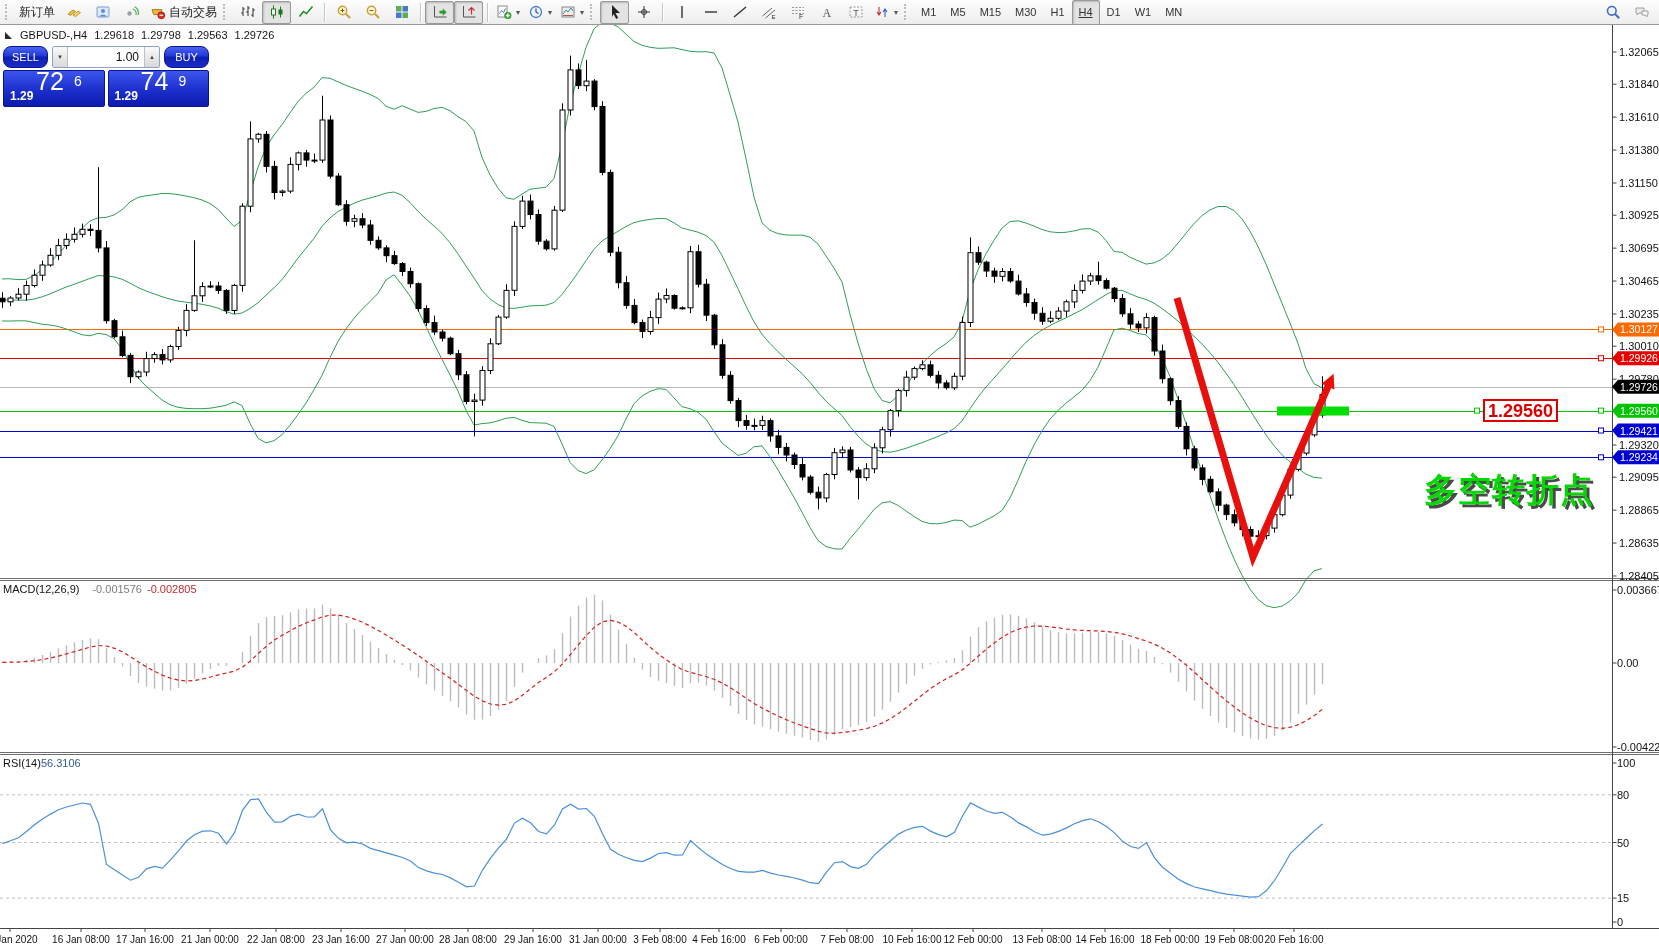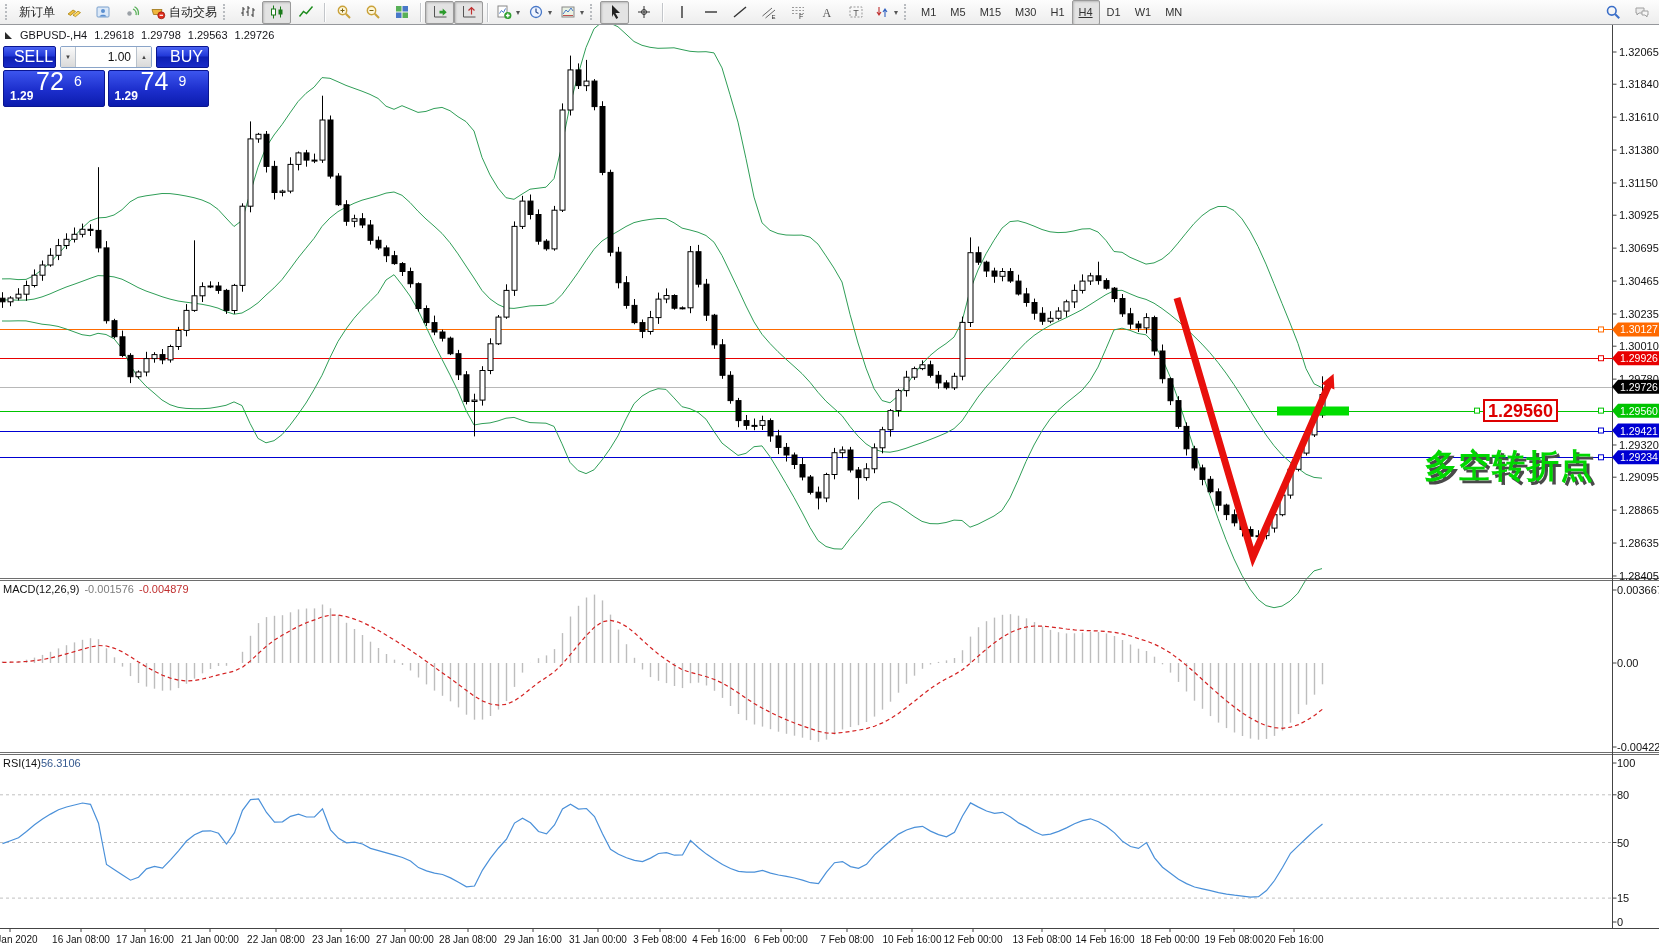--- a/index.html
+++ b/index.html
@@ -25,49 +25,49 @@
   #chart-svg{position:absolute;left:0;top:0;}
   #chart-svg text{font-family:"Liberation Sans","DejaVu Sans",sans-serif;}
 
   #symbol-line{position:absolute;left:4px;top:4px;font-size:11px;color:#15151a;
     display:flex;align-items:center;gap:7px;white-space:nowrap;}
   #symbol-line .num{letter-spacing:0;}
 
   
   #trade-panel{position:absolute;left:3px;top:21px;width:206px;}
   .tp-row1{display:flex;height:22px;margin-bottom:2px;align-items:stretch;}
-  .tp-side-btn{width:43px;color:#fff;font-size:16px;display:flex;align-items:center;justify-content:center;
+  .tp-side-btn{width:43px;color:#fff;font-size:11px;display:flex;align-items:center;justify-content:center;
     background:linear-gradient(#4a63f2 0%,#2138d8 45%,#0d1fb2 50%,#1a2cc8 100%);
-    border:1px solid #0a1590;border-radius:2px;padding-left:8px;}
+    border:1px solid #0a1590;border-radius:8px;}
   .tp-vol{flex:1;display:flex;margin:0 4px;border:1px solid #8aa4c8;background:#fff;border-radius:2px;overflow:hidden;}
   .stepbtn{width:15px;background:linear-gradient(#fafafa,#d9d9d9);border:0;border-right:1px solid #b9c2cc;
     font-size:6px;color:#444;display:flex;align-items:center;justify-content:center;cursor:default;}
   .stepbtn.up{border-right:0;border-left:1px solid #b9c2cc;}
   .tp-vol input{flex:1;border:0;outline:none;text-align:right;font-size:12px;padding:0 5px 0 8px;min-width:0;
     font-family:inherit;color:#111;}
   .tp-row2{display:flex;gap:3px;height:37px;}
   .tp-price{flex:1;position:relative;color:#fff;border:1px solid #0a1590;border-radius:2px;
     background:linear-gradient(#3c55ee 0%,#1c2ecc 55%,#0c1cae 100%);overflow:hidden;}
   .tp-price .prefix{position:absolute;left:6px;bottom:3px;font-size:12px;font-weight:bold;}
   .tp-price .big{position:absolute;left:32px;top:-4px;font-size:25px;}
   .tp-price .sup{position:absolute;left:70px;top:2px;font-size:14px;}
 
   
   .ind-label{position:absolute;left:3px;font-size:11px;color:#111;white-space:nowrap;}
   #macd-label{top:558px;}
   #rsi-label{top:732px;}
-  .v-main{color:#7d7d7d;margin-left:5px;}
+  .v-main{color:#7d7d7d;margin-left:13px;}
   .v-sig{color:#c03030;margin-left:5px;}
   .v-rsi{color:#35598f;}
 
   
   #red-callout{position:absolute;left:1483px;top:374px;width:71px;height:19px;
     border:2px solid #dd0000;background:#fff;color:#dd0000;font-size:18px;font-weight:bold;
     line-height:20px;text-align:center;}
-  #cn-note{position:absolute;left:1424px;top:419px;font-size:33px;font-weight:bold;
+  #cn-note{position:absolute;left:1424px;top:443px;font-size:33px;font-weight:bold;
     color:#00d800;text-shadow:3px 3px 0 #4a4a4a;letter-spacing:1px;white-space:nowrap;}
 </style>
 </head>
 <body>
 
 <div id="app">
   <div id="toolbar">
       <div class="tb-grip"></div>
       <div class="tb-btn">
         <span>新订单</span>
@@ -1015,21 +1015,21 @@
         </div>
         <div class="tp-price">
           <span class="prefix">1.29</span>
           <span class="big">74</span>
           <span class="sup">9</span>
         </div>
       </div>
     </div>
 
     <div id="macd-label" class="ind-label">
-      <span>MACD(12,26,9)</span><span class="v-main">-0.001576</span><span class="v-sig">-0.004879</span>
+      <span>MACD(12,26,9)</span><span class="v-main">-0.001576</span><span class="v-sig">-0.002805</span>
     </div>
     <div id="rsi-label" class="ind-label">
       <span>RSI(14)</span><span class="v-rsi">56.3106</span>
     </div>
 
     <div id="red-callout" style="color: rgb(221, 0, 0); border-color: rgb(221, 0, 0);">1.29560</div>
     <div id="cn-note" style="color: rgb(0, 216, 0); text-shadow: rgb(74, 74, 74) 3px 3px 0px;">多空转折点</div>
   </div>
 </div>
 

